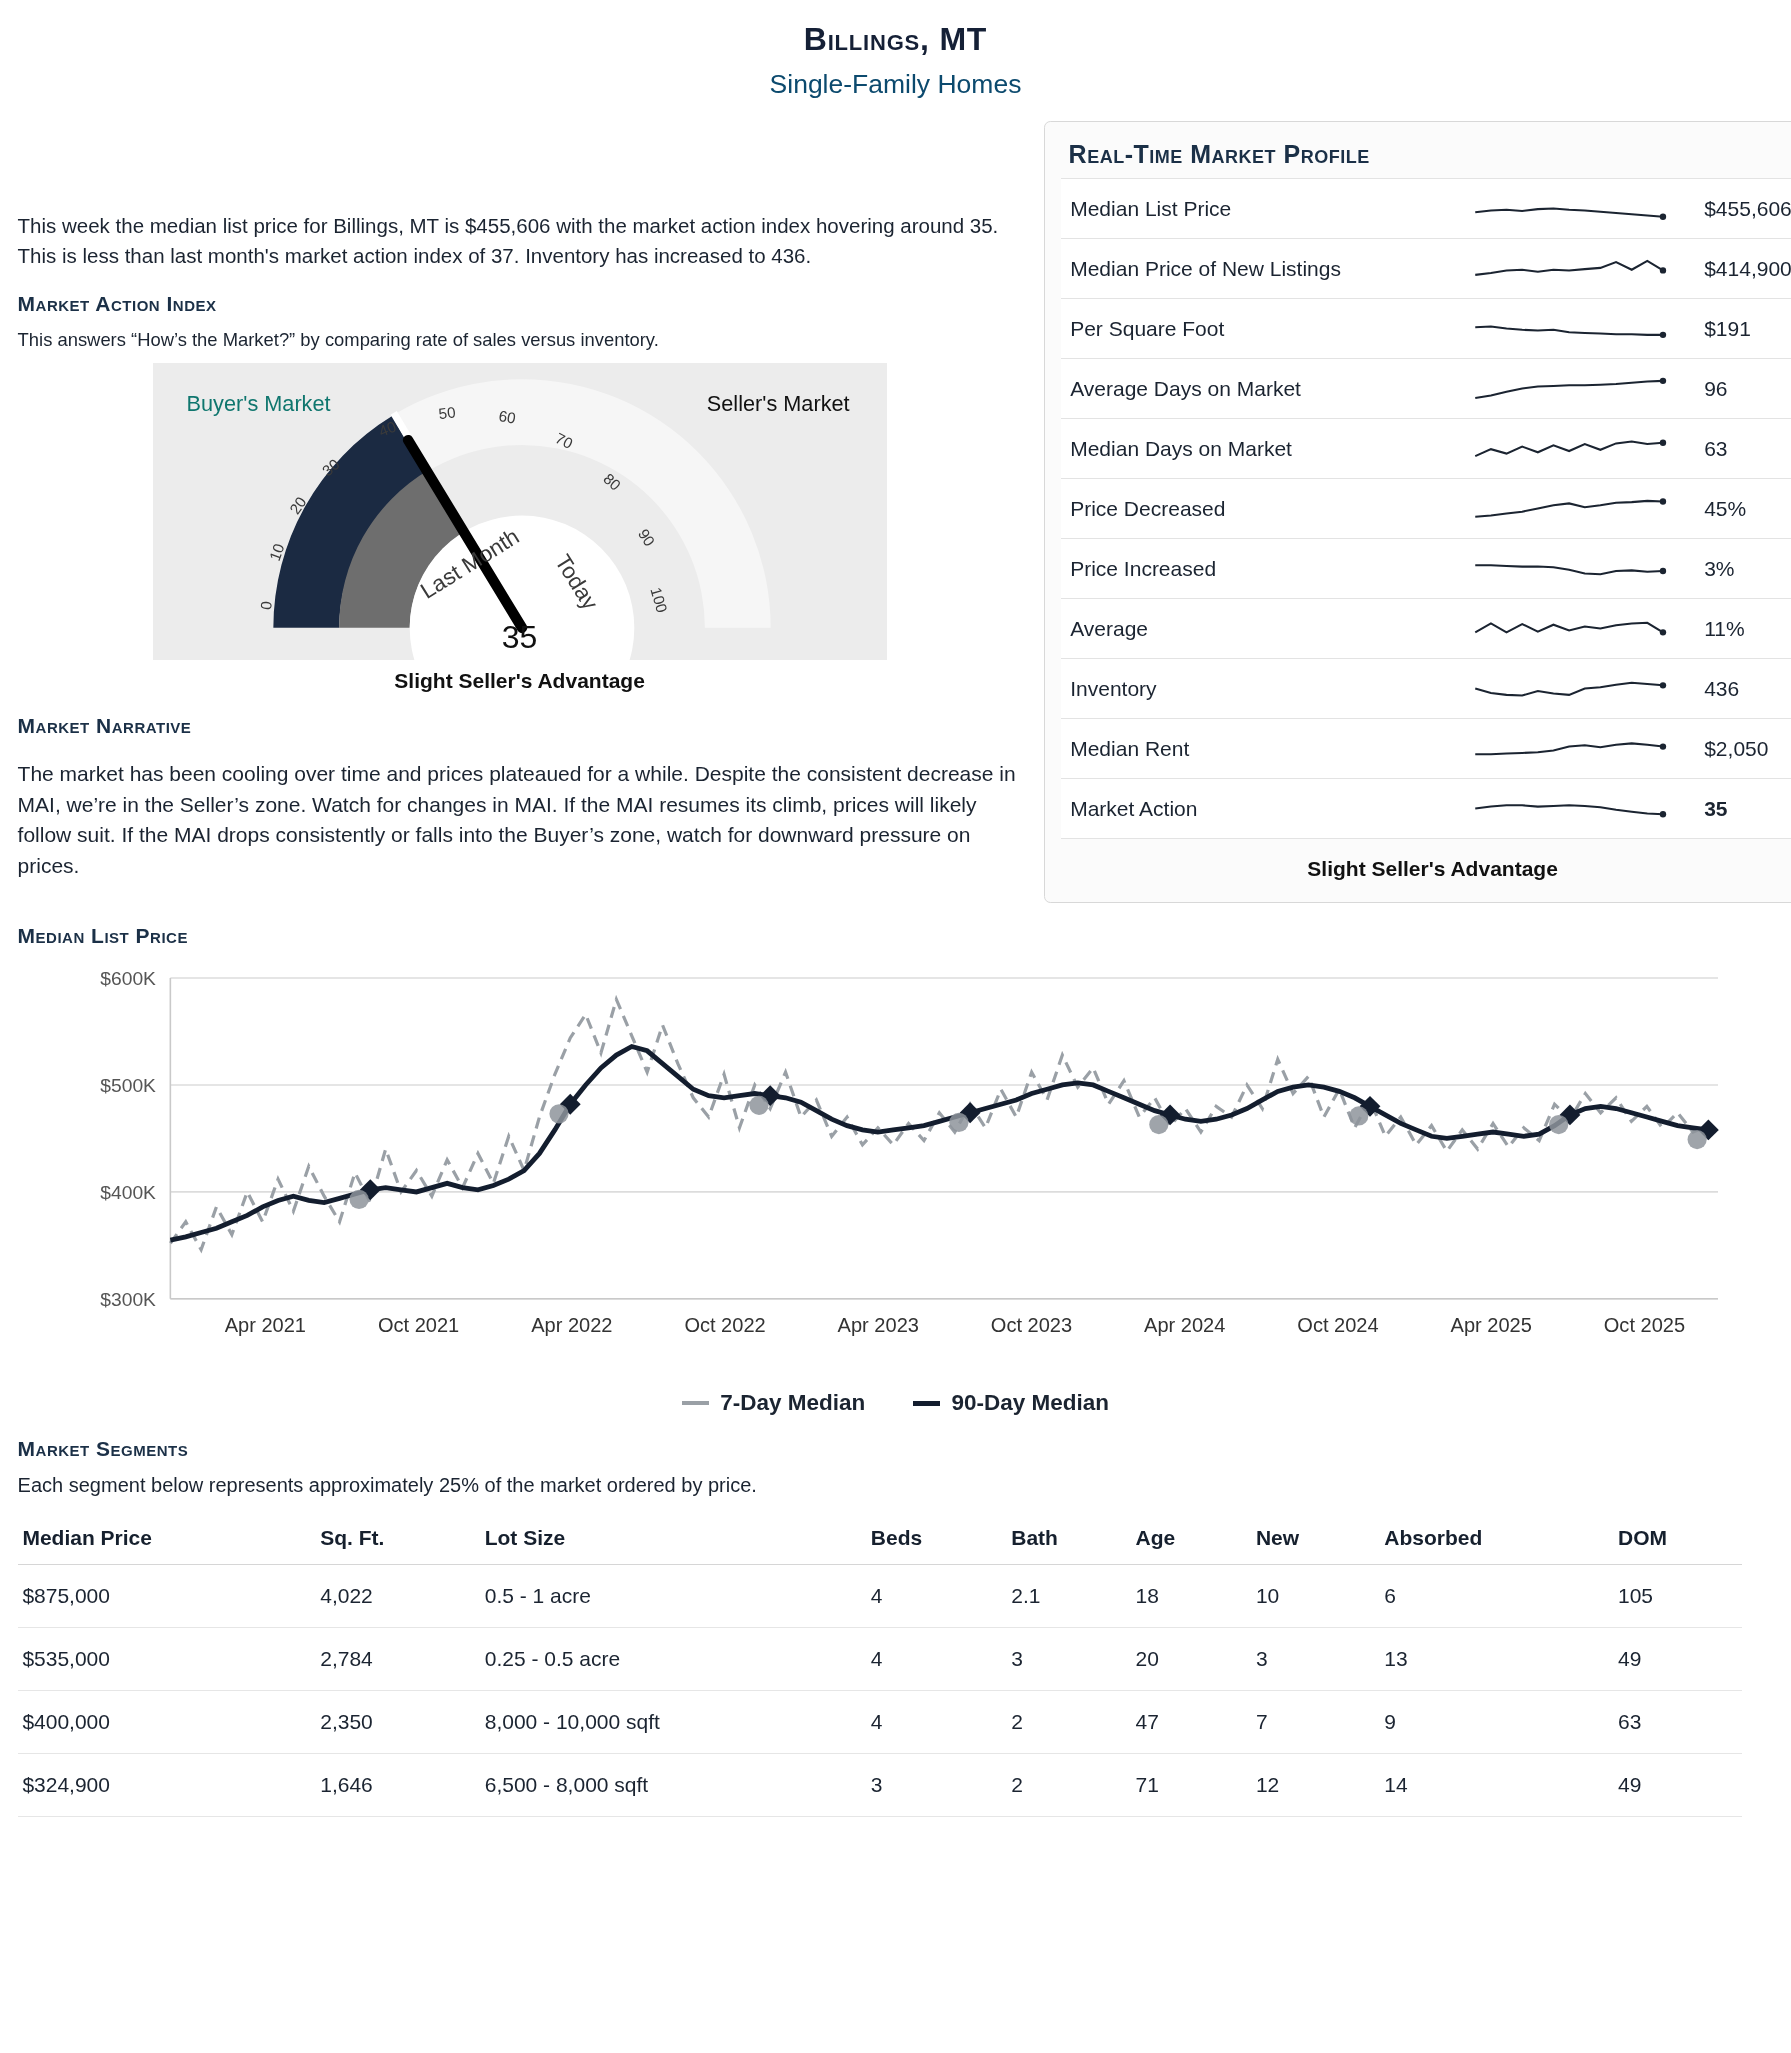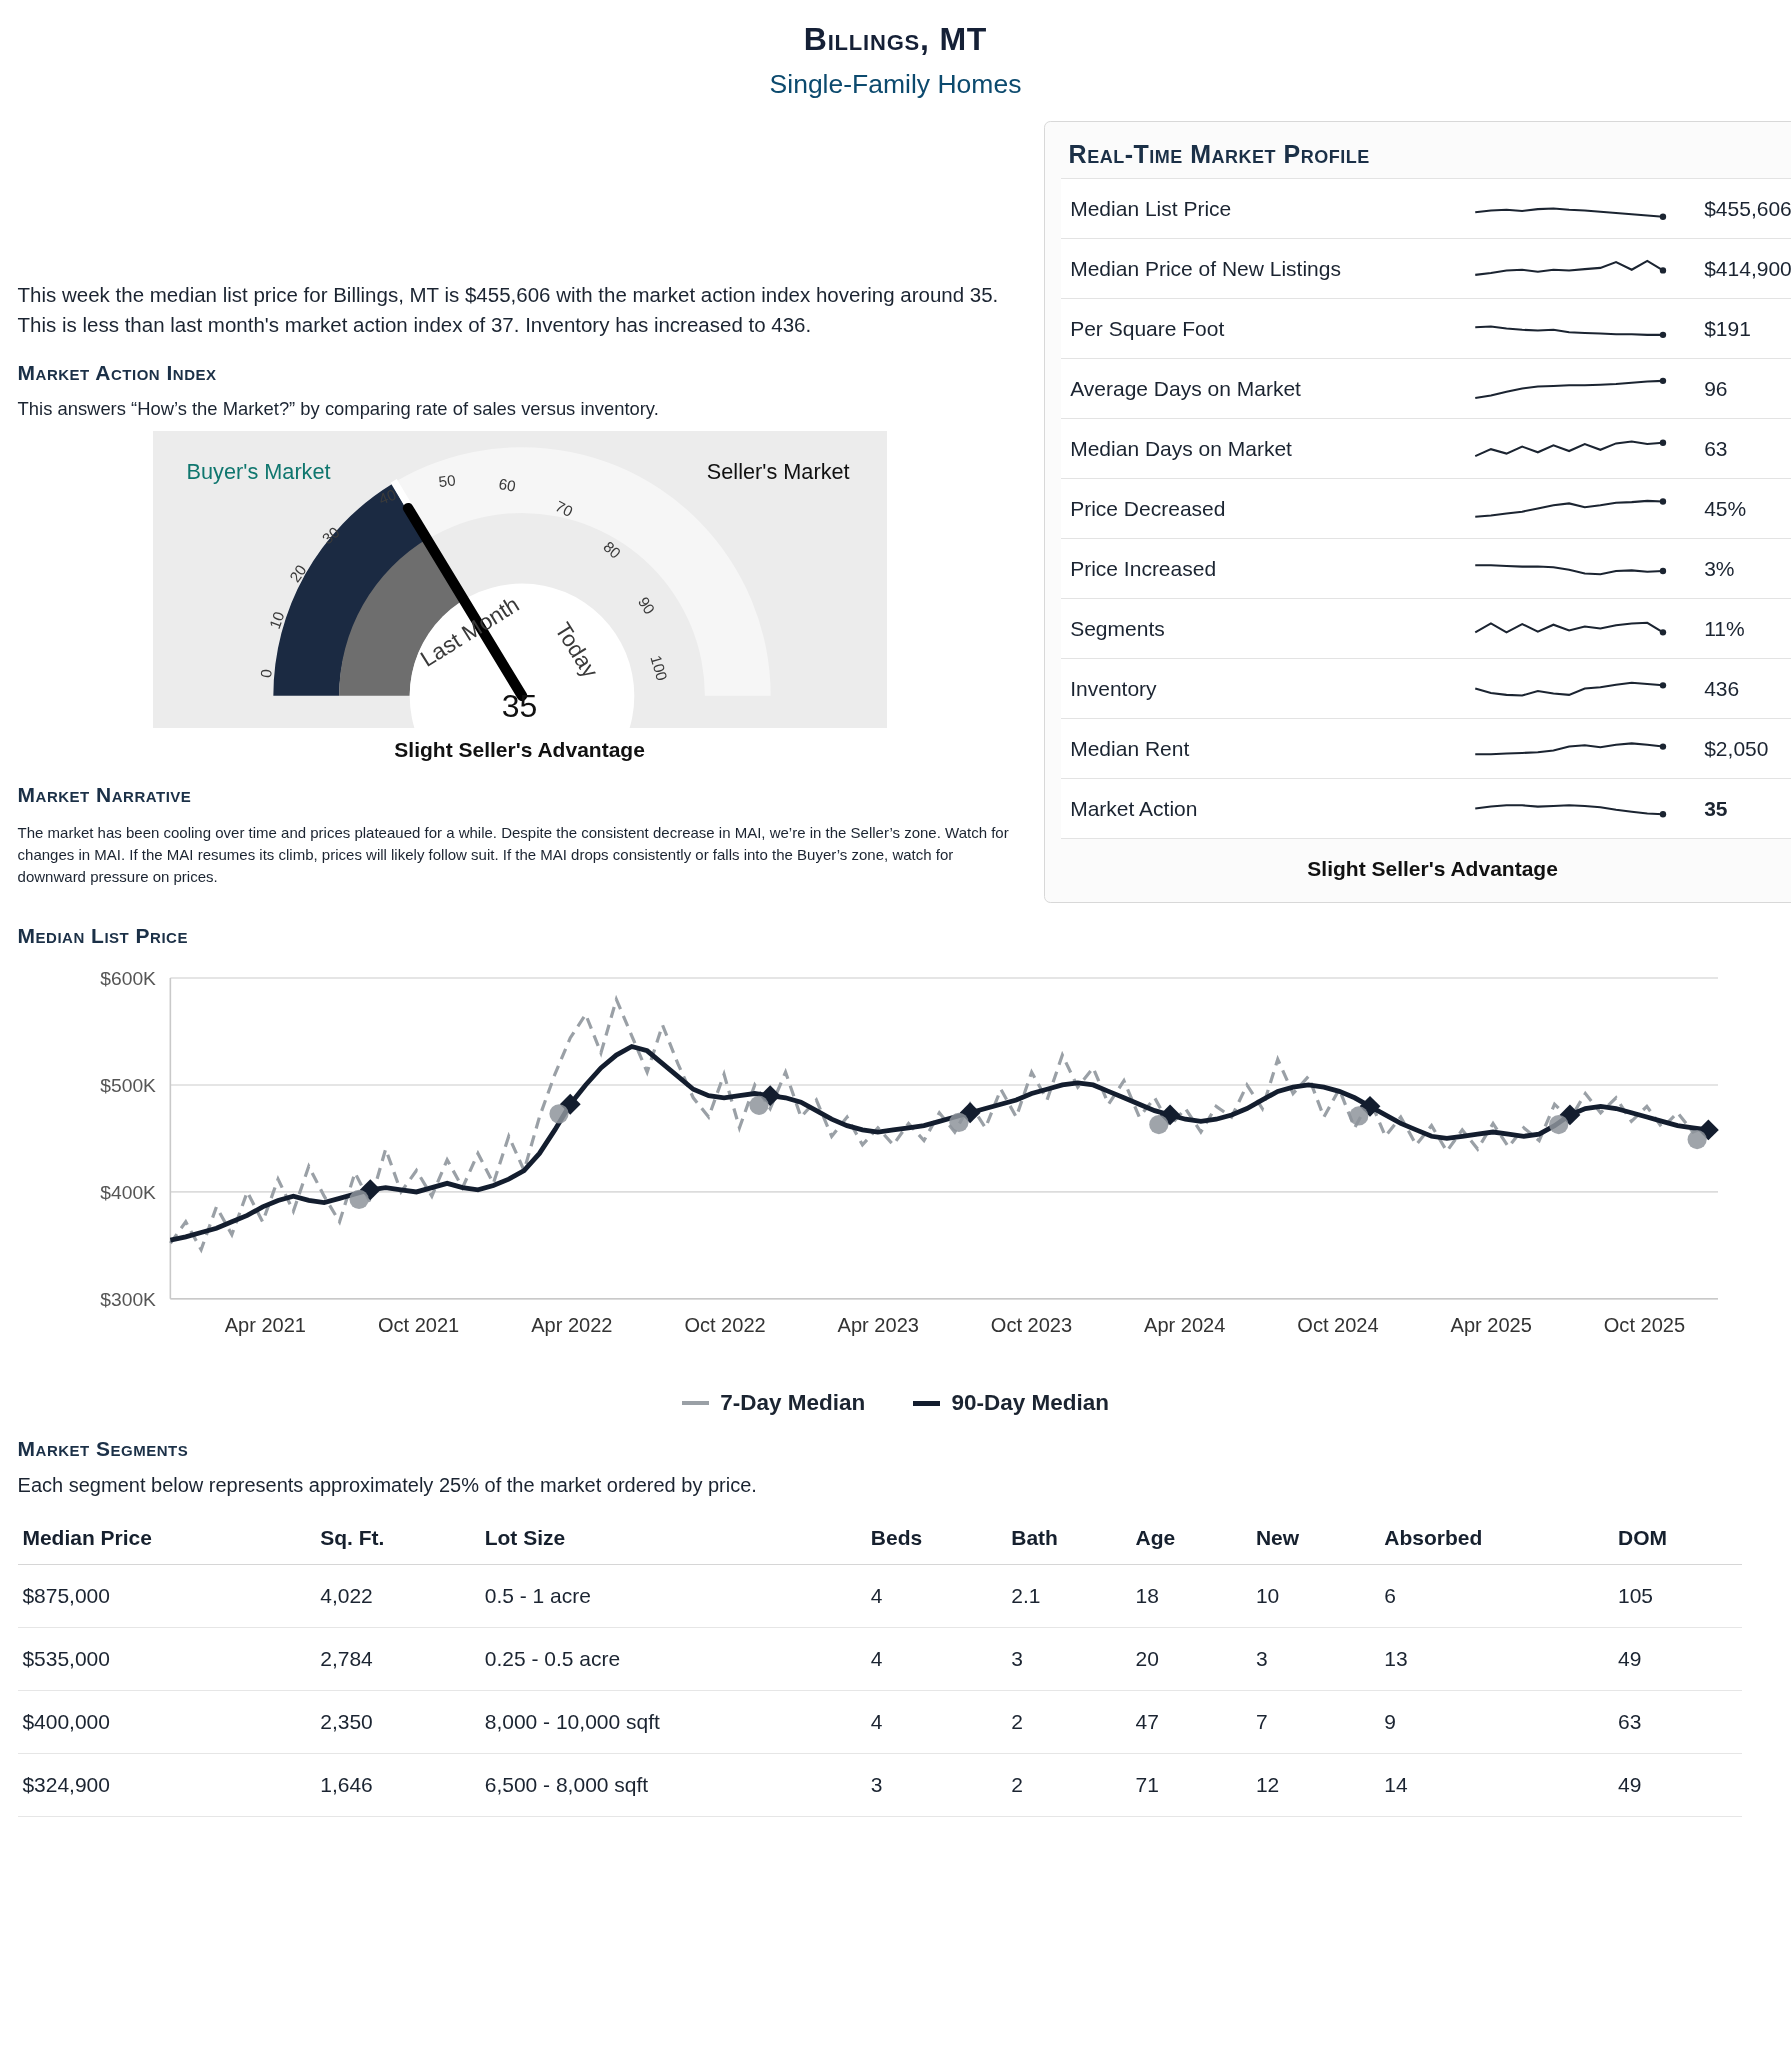--- a/index.html
+++ b/index.html
@@ -89,21 +89,21 @@
   .gauge-value {
     position: absolute;
     left: 0; right: 0;
     bottom: 3.2px;
     text-align: center;
     font-size: 32px;
     color: #111;
   }
   
   .narr {
-    font-size: 15px;
+    font-size: 21px;
     line-height: 1.46;
   }
   
   .profile-card {
     border: 0.8px solid #d8d8d8;
     border-radius: 6.4px;
     background: #fbfbfb;
     padding: 13px 16px 17.6px 16px;
   }
   .profile-title {
@@ -316,21 +316,21 @@
               <div class="plabel">Price Increased</div>
               <div class="pspark">
                 <svg width="201" height="35" viewBox="0 0 250 44">
                   <path d="M4.0 18.0 L23.7 18.0 L43.3 18.8 L63.0 19.6 L82.7 19.6 L102.3 20.4 L122.0 23.6 L141.7 28.4 L161.3 29.2 L181.0 25.2 L200.7 24.4 L220.3 26.0 L240.0 25.2 " fill="none" stroke="#1b2431" stroke-width="2.6"></path>
                   <circle cx="240.0" cy="25.2" r="4" fill="#1b2431"></circle>
                 </svg>
               </div>
               <div class="pval">3%</div>
             </div>
             <div class="prow">
-              <div class="plabel">Segments</div>
+              <div class="plabel">Average</div>
               <div class="pspark">
                 <svg width="201" height="35" viewBox="0 0 250 44">
                   <path d="M4.0 26.8 L23.7 15.6 L43.3 26.8 L63.0 16.4 L82.7 26.0 L102.3 17.2 L122.0 24.4 L141.7 19.6 L161.3 22.0 L181.0 18.0 L200.7 15.6 L220.3 14.8 L240.0 26.8 " fill="none" stroke="#1b2431" stroke-width="2.6"></path>
                   <circle cx="240.0" cy="26.8" r="4" fill="#1b2431"></circle>
                 </svg>
               </div>
               <div class="pval">11%</div>
             </div>
             <div class="prow">
               <div class="plabel">Inventory</div>

